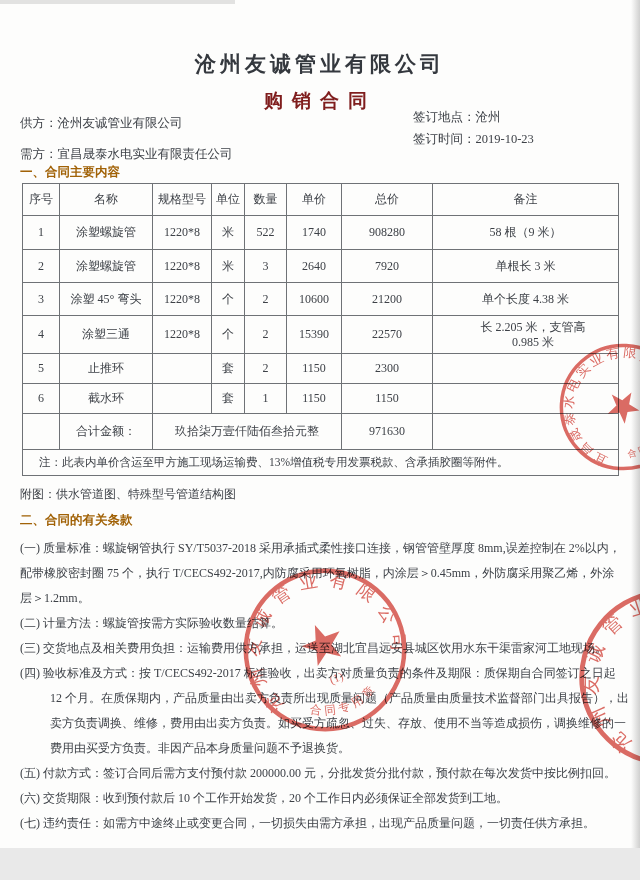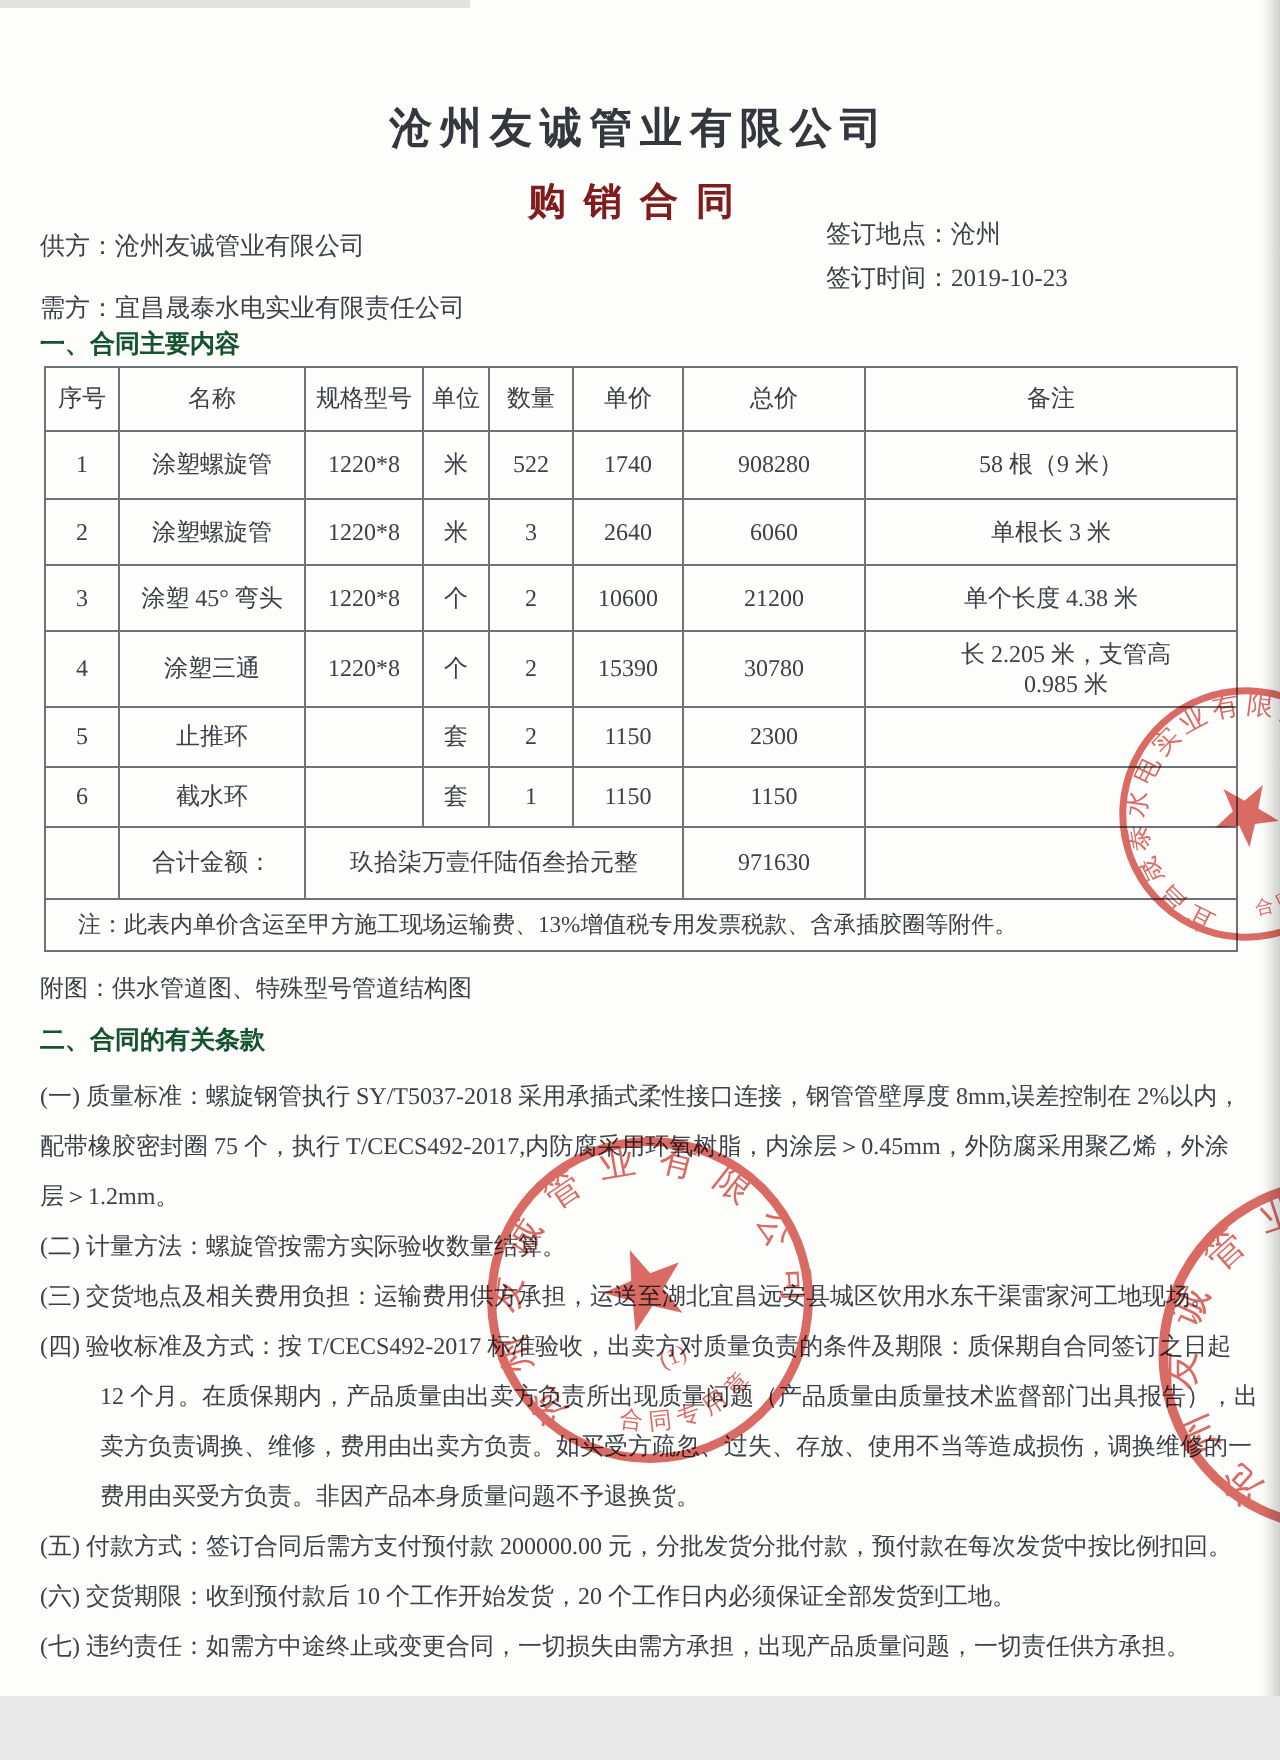--- a/index.html
+++ b/index.html
@@ -13,21 +13,21 @@
   
   .company-title{top:50px;left:0;width:640px;text-align:center;font-size:21px;
                  font-weight:700;letter-spacing:4px;color:#34383e;}
   .doc-title{top:88px;left:0;width:640px;text-align:center;font-size:19px;
              font-weight:700;letter-spacing:9px;color:#7f1d1d;}
   
   .meta-line{font-size:12.5px;white-space:nowrap;color:#3d4147;}
   .supplier{top:115px;left:20px;}
   .buyer{top:146px;left:20px;}
   .meta-right{top:107px;left:413px;line-height:21.5px;font-size:12.5px;white-space:nowrap;}
-  .sec-heading{font-size:12.5px;font-weight:700;color:#14532d;white-space:nowrap;}
+  .sec-heading{font-size:12.5px;font-weight:700;color:#a16207;white-space:nowrap;}
   .h-sec1{top:164px;left:20px;}
   .h-sec2{top:512px;left:20px;}
   
   .tbl-wrap{top:183px;left:22px;}
   table{border-collapse:collapse;table-layout:fixed;width:596px;}
   td,th{border:1px solid #6f7276;font-size:12px;font-weight:400;text-align:center;
         vertical-align:middle;padding:0 2px;color:#3d4147;overflow:hidden;}
   tr.hrow{height:32px;} tr.r1{height:34px;} tr.r2{height:33px;} tr.r3{height:33px;}
   tr.r4{height:38px;} tr.r5{height:30px;} tr.r6{height:30px;}
   tr.rtotal{height:36px;} tr.rnote{height:26px;}
@@ -105,41 +105,41 @@
         <td>908280</td>
         <td>58 根（9 米）</td>
       </tr>
       <tr class="r2">
         <td>2</td>
         <td>涂塑螺旋管</td>
         <td>1220*8</td>
         <td>米</td>
         <td>3</td>
         <td>2640</td>
-        <td>6060</td>
+        <td>7920</td>
         <td>单根长 3 米</td>
       </tr>
       <tr class="r3">
         <td>3</td>
         <td>涂塑 45° 弯头</td>
         <td>1220*8</td>
         <td>个</td>
         <td>2</td>
         <td>10600</td>
         <td>21200</td>
         <td>单个长度 4.38 米</td>
       </tr>
       <tr class="r4">
         <td>4</td>
         <td>涂塑三通</td>
         <td>1220*8</td>
         <td>个</td>
         <td>2</td>
         <td>15390</td>
-        <td>30780</td>
+        <td>22570</td>
         <td><span class="remark-narrow">长 2.205 米，支管高 0.985 米</span></td>
       </tr>
       <tr class="r5">
         <td>5</td>
         <td>止推环</td>
         <td></td>
         <td>套</td>
         <td>2</td>
         <td>1150</td>
         <td>2300</td>

